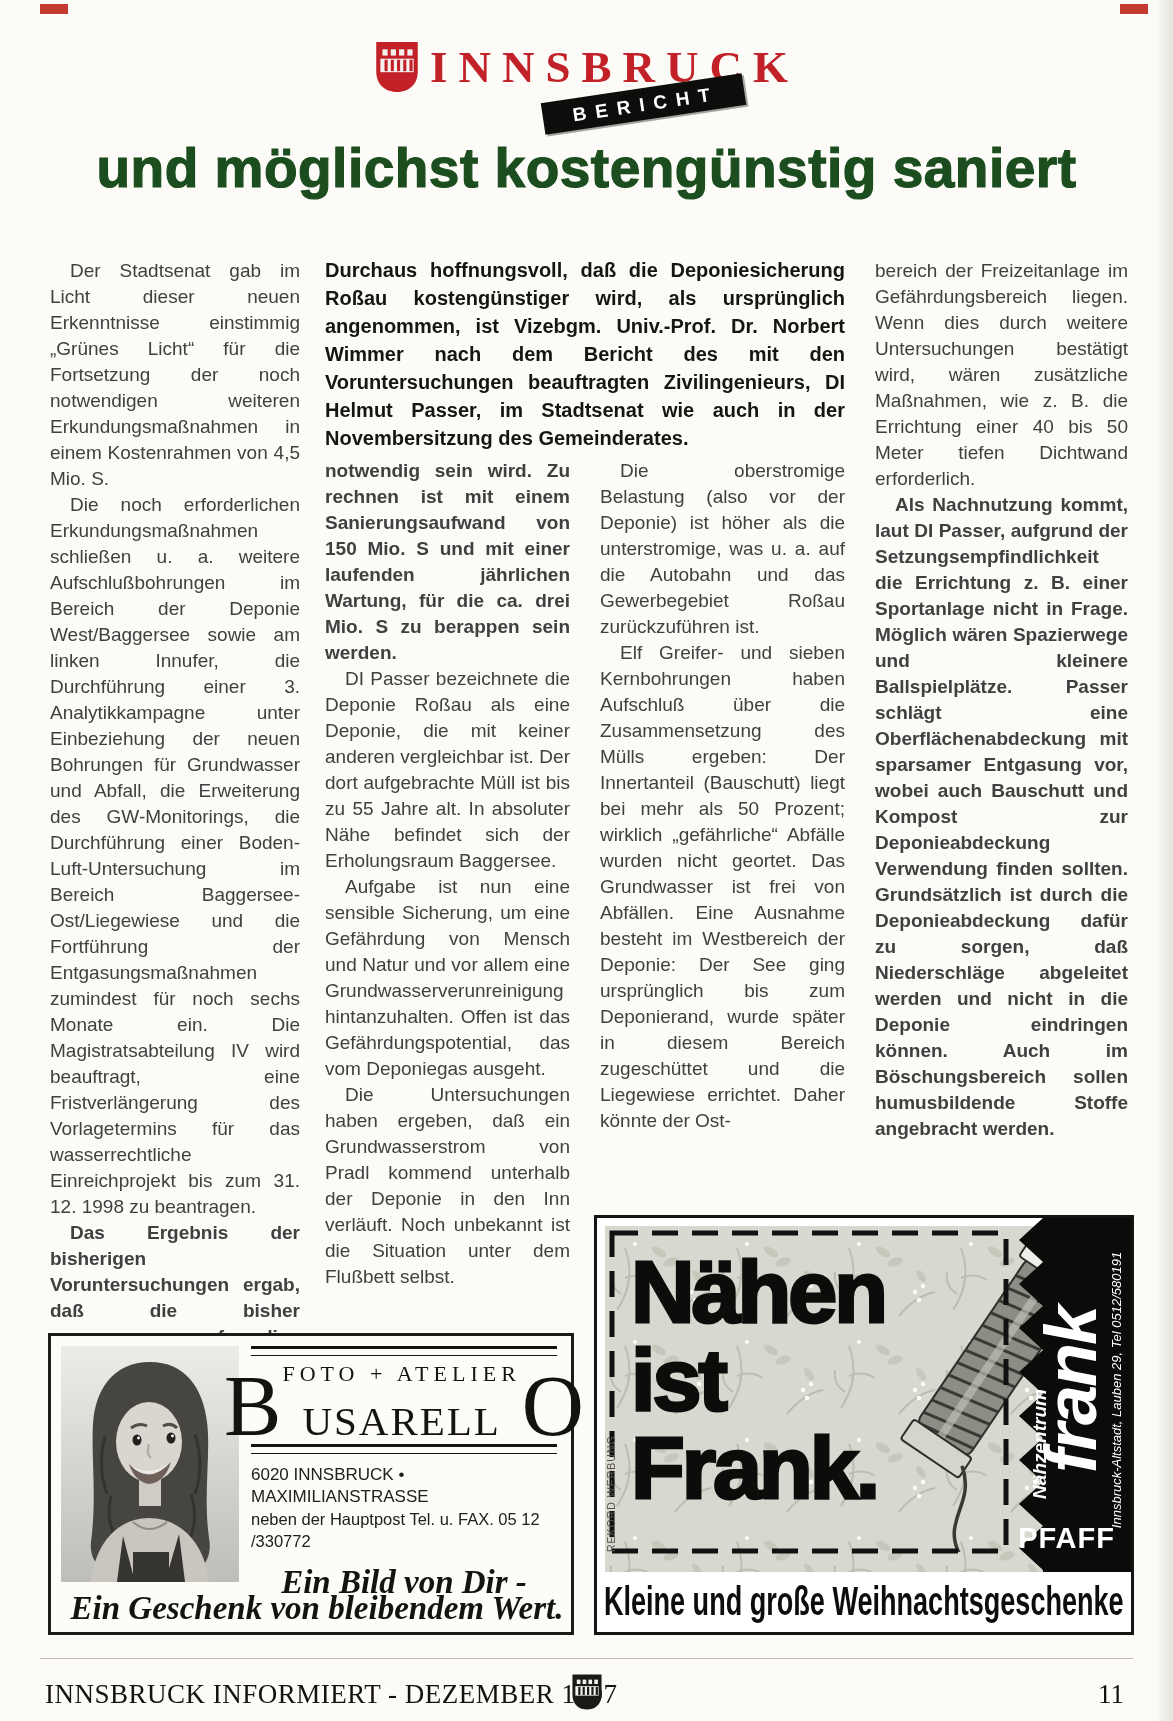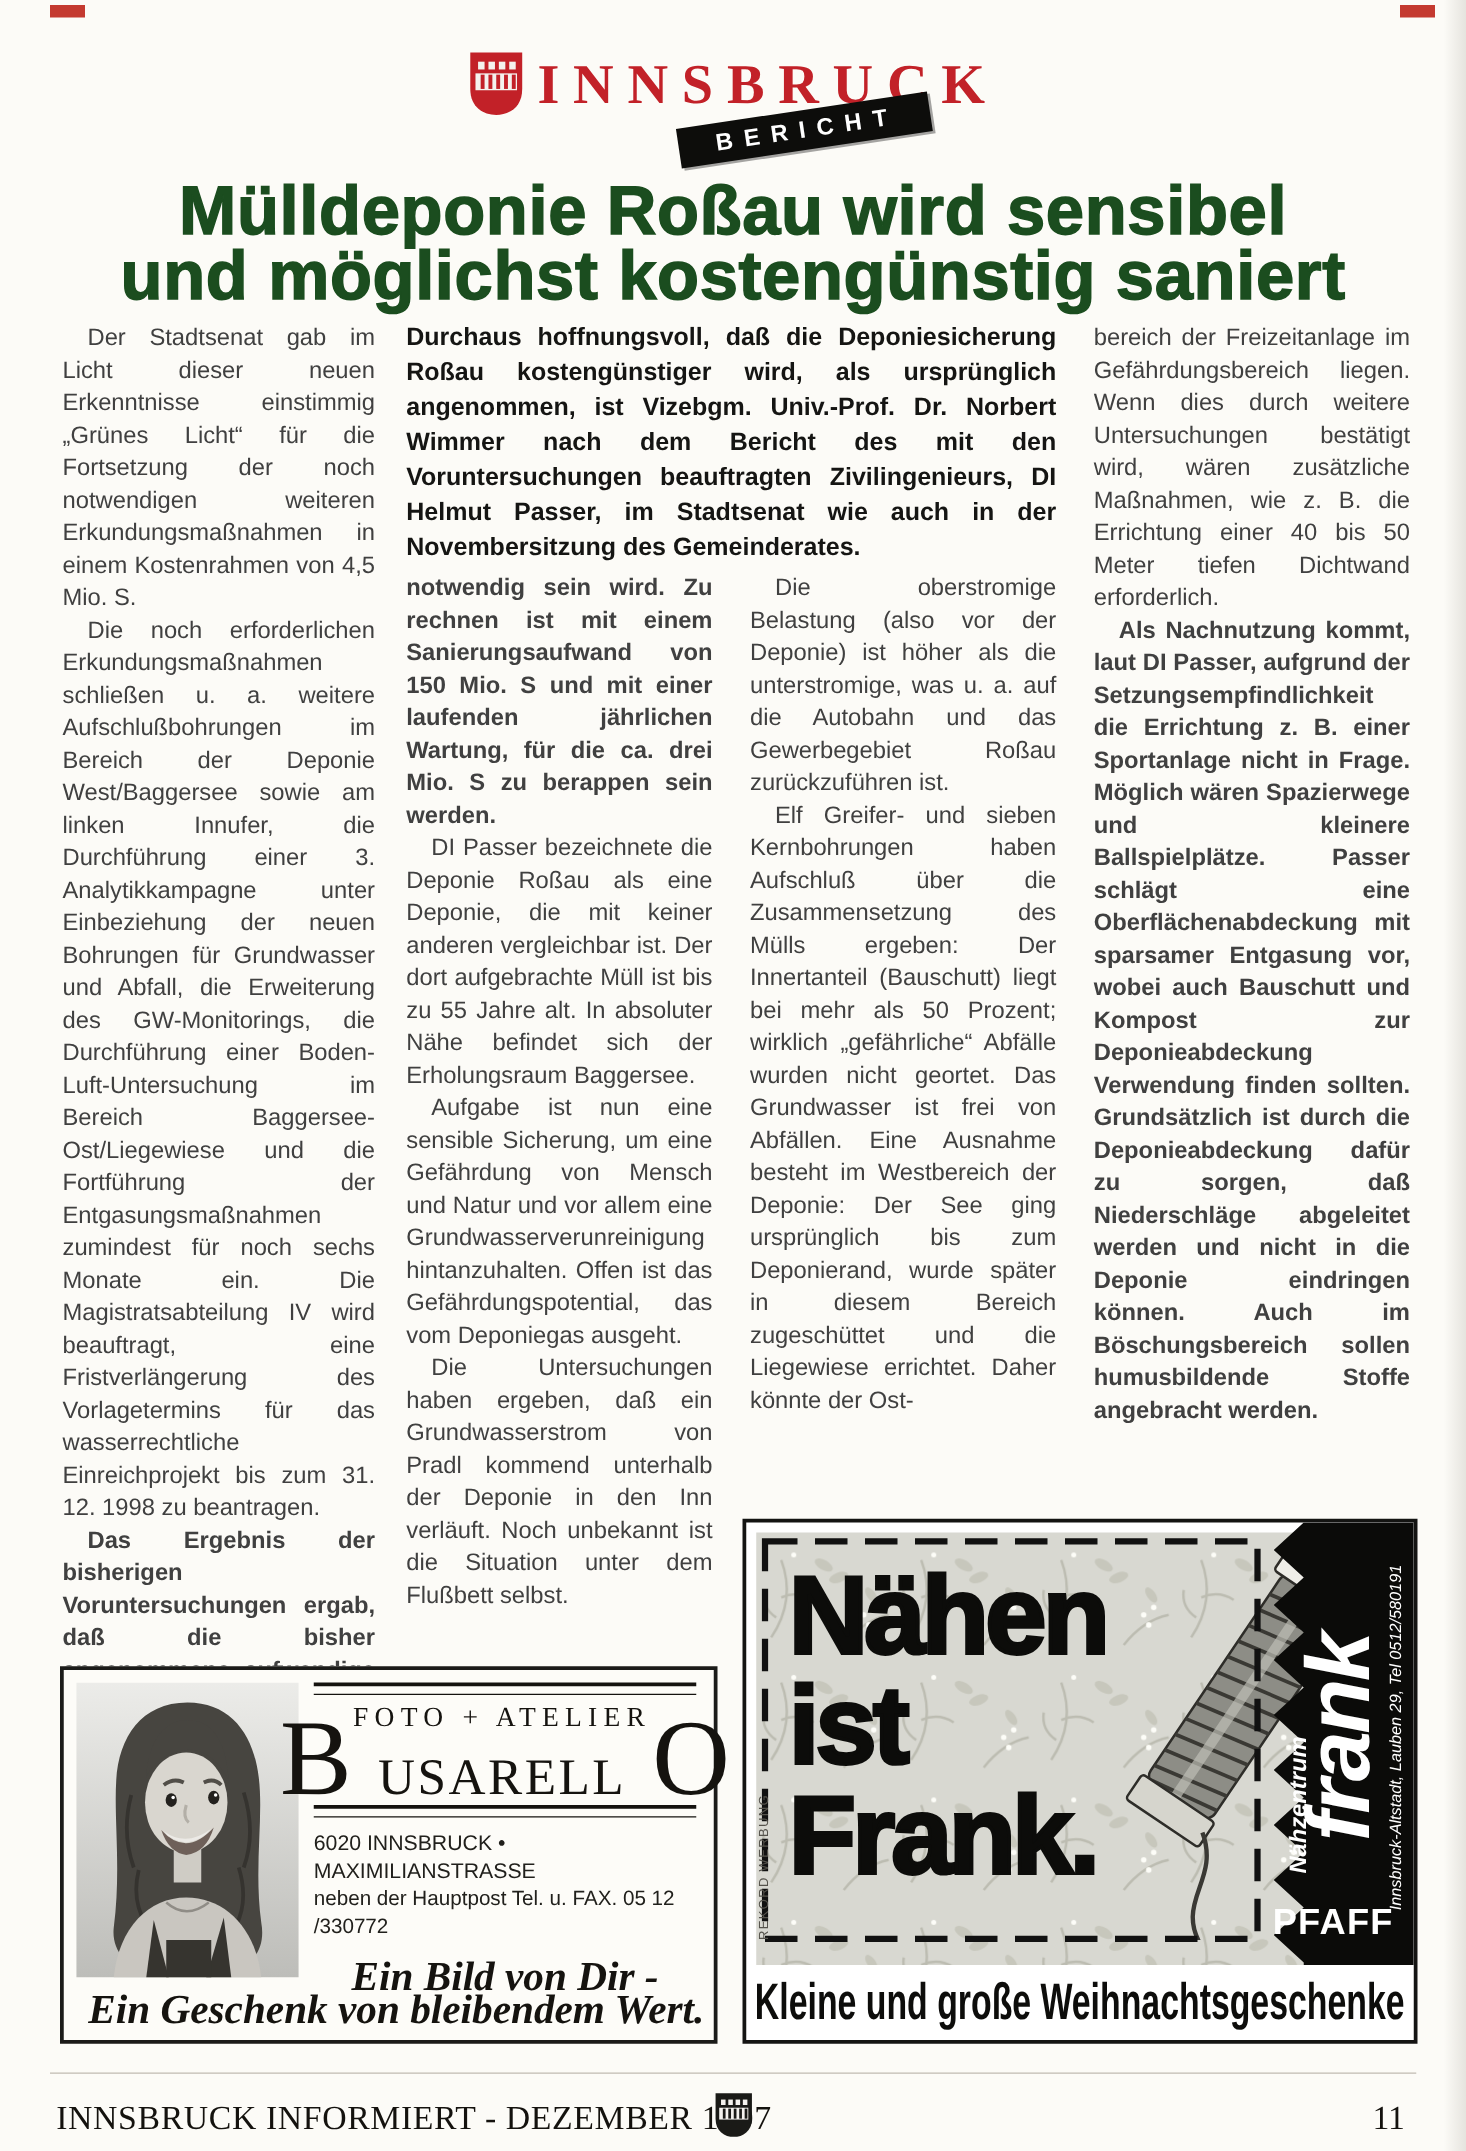--- a/index.html
+++ b/index.html
@@ -111,21 +111,20 @@
         <rect x="16" y="19" width="3" height="11" fill="#c22128"></rect>
       <rect x="22" y="19" width="3" height="11" fill="#c22128"></rect>
         <rect x="28" y="19" width="3" height="11" fill="#c22128"></rect>
       <rect x="34" y="19" width="3" height="11" fill="#c22128"></rect>
     </svg>
     <span class="brand">INNSBRUCK</span>
   </div>
   <div class="banner">BERICHT</div>
 
   <div class="headline">
-    <div>Mülldeponie Roßau wird sensibel</div>
     <div>und möglichst kostengünstig saniert</div>
   </div>
 
   <div class="intro">Durchaus hoffnungsvoll, daß die Deponiesicherung Roßau kostengünstiger wird, als ursprünglich angenommen, ist Vizebgm. Univ.-Prof. Dr. Norbert Wimmer nach dem Bericht des mit den Voruntersuchungen beauftragten Zivilingenieurs, DI Helmut Passer, im Stadtsenat wie auch in der Novembersitzung des Gemeinderates.</div>
 
   <div class="body-col c1">
     <p>Der Stadtsenat gab im Licht dieser neuen Erkenntnisse einstimmig „Grünes Licht“ für die Fortsetzung der noch notwendigen weiteren Erkundungsmaßnahmen in einem Kostenrahmen von 4,5 Mio. S.</p>
     <p>Die noch erforderlichen Erkundungsmaßnahmen schließen u. a. weitere Aufschlußbohrungen im Bereich der Deponie West/Baggersee sowie am linken Innufer, die Durchführung einer 3. Analytikkampagne unter Einbeziehung der neuen Bohrungen für Grundwasser und Abfall, die Erweiterung des GW-Monitorings, die Durchführung einer Boden-Luft-Untersuchung im Bereich Baggersee-Ost/Liegewiese und die Fortführung der Entgasungsmaßnahmen zumindest für noch sechs Monate ein. Die Magistratsabteilung IV wird beauftragt, eine Fristverlängerung des Vorlagetermins für das wasserrechtliche Einreichprojekt bis zum 31. 12. 1998 zu beantragen.</p>
     <p class="b">Das Ergebnis der bisherigen Voruntersuchungen ergab, daß die bisher angenommene aufwendige Sanierung mit Kosten von 500 Mio. S voraussichtlich nicht</p>
   </div>

